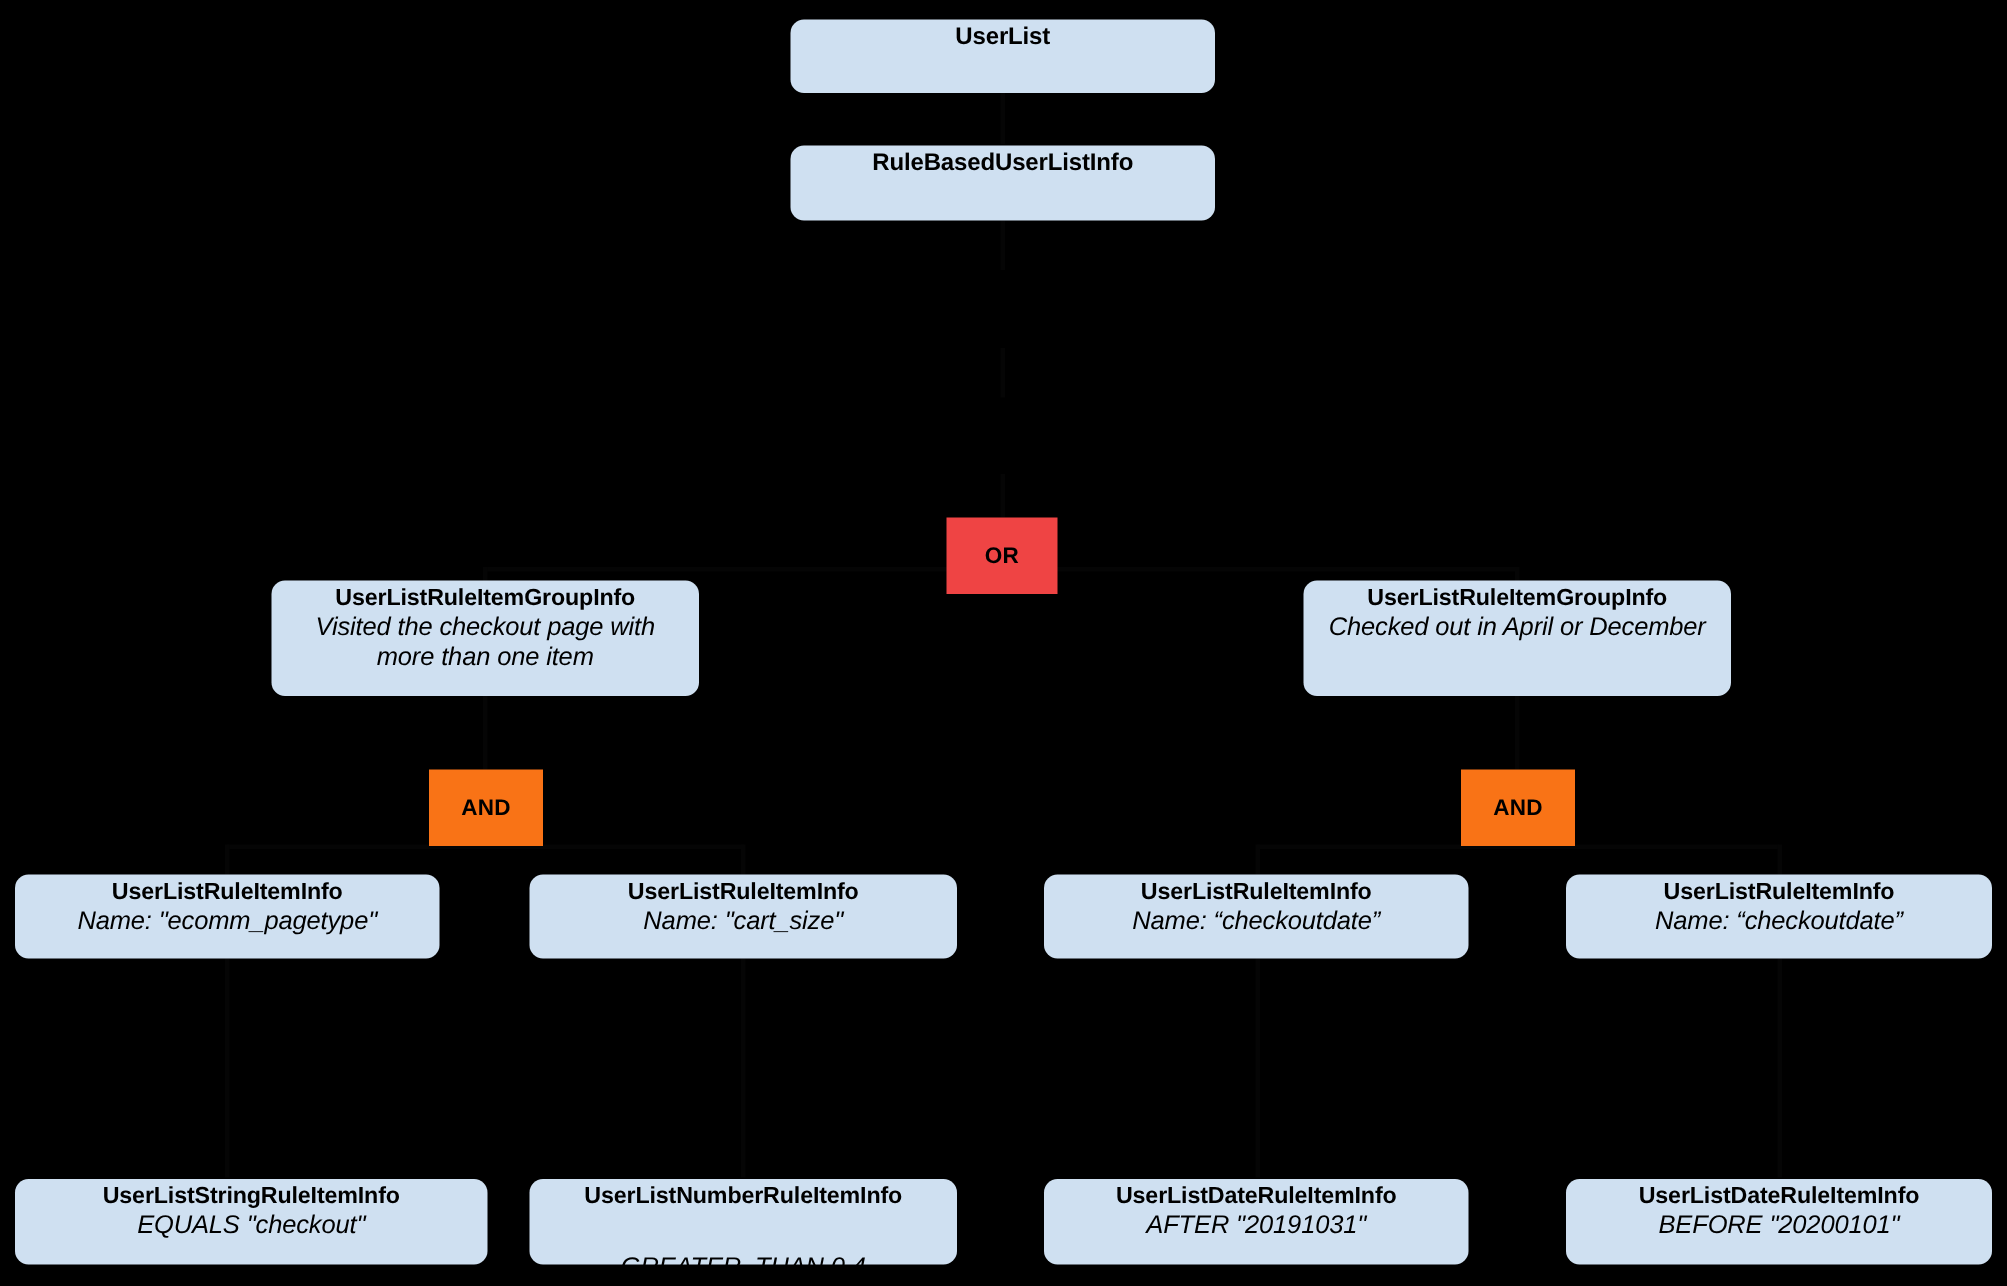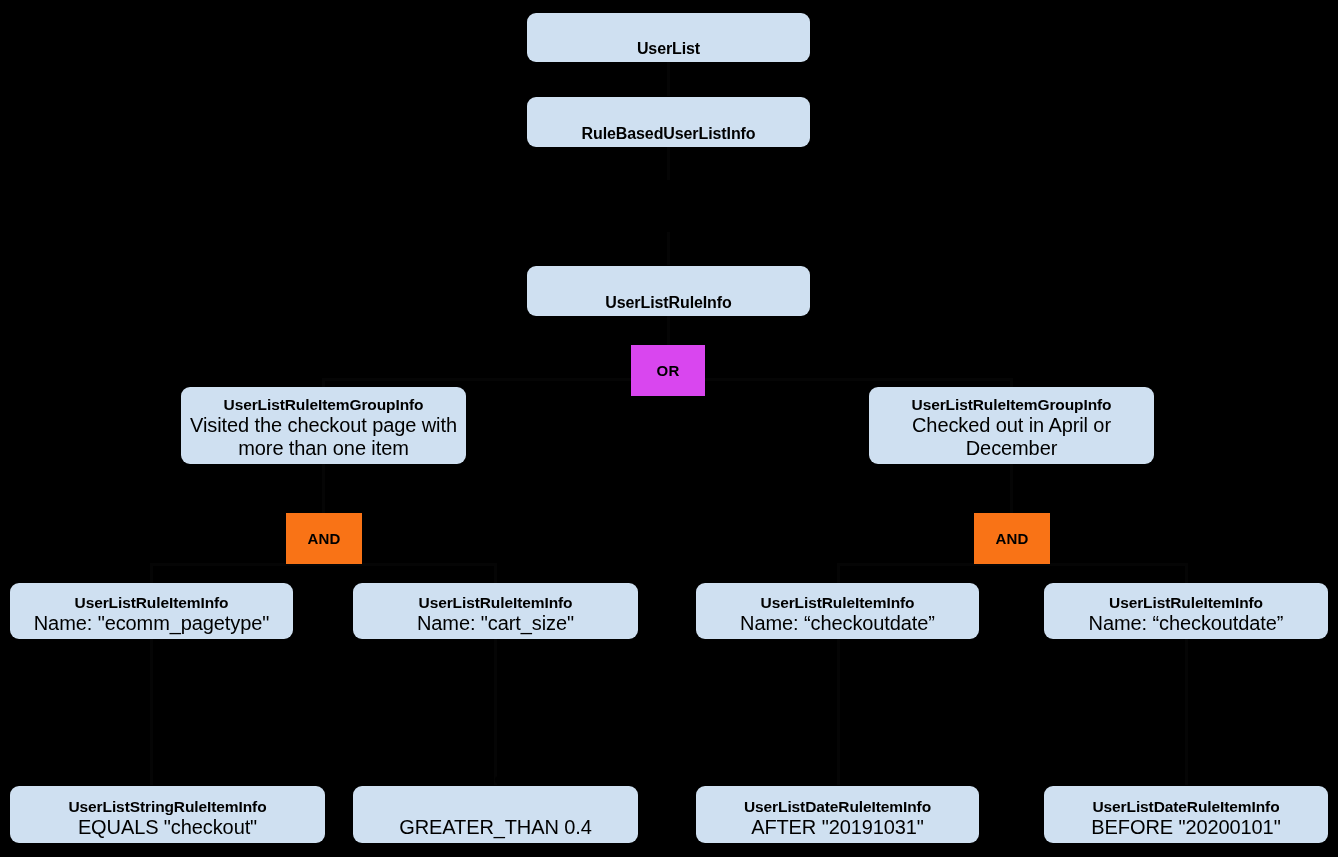--- a/index.html
+++ b/index.html
@@ -24,51 +24,52 @@
 
   
   .node {
     position: absolute;
     box-sizing: border-box;
     background: #cfe0f1;
     border-radius: 9px;
     display: flex;
     flex-direction: column;
     align-items: center;
-    justify-content: flex-end;
+    justify-content: flex-start;
     text-align: center;
     color: #000000;
     padding: 3px 8px;
     line-height: 1.18;
   }
   .node .title {
     font-weight: bold;
     font-size: 15.5px;
     letter-spacing: -0.1px;
     white-space: nowrap;
   }
   .node .sub {
-    font-size: 20px;
+    font-style: italic;
+    font-size: 17px;
     letter-spacing: -0.1px;
   }
   .node.single .title { font-size: 16px; }
 
   
   .op {
     position: absolute;
     box-sizing: border-box;
     display: flex;
     align-items: center;
     justify-content: center;
     font-size: 15px;
     font-weight: bold;
     color: #000000;
     letter-spacing: 0.2px;
   }
-  .op.or  { background: #d946ef; }
+  .op.or  { background: #ef4444; }
   .op.and { background: #f97316; }
 </style>
 </head>
 <body>
 
 <div id="canvas">
 
   <div class="edge" style="left:667px; top:62px;  width:3px; height:34px;"></div>
   <div class="edge" style="left:667px; top:147px; width:3px; height:33px;"></div>
   <div class="edge" style="left:667px; top:232px; width:3px; height:33px;"></div>
@@ -91,23 +92,20 @@
 
   <div class="node single" style="left:527px; top:13px; width:283px; height:49px;">
     <div class="title">UserList</div>
   </div>
 
   <div class="node single" style="left:527px; top:97px; width:283px; height:50px;">
     <div class="title">RuleBasedUserListInfo</div>
   </div>
 
 
-  <div class="node single" style="left:527px; top:266px; width:283px; height:50px;">
-    <div class="title">UserListRuleInfo</div>
-  </div>
 
   <div class="op or" style="left:631px; top:345px; width:74px; height:51px;">
     <span>OR</span>
   </div>
 
   <div class="node" style="left:181px; top:387px; width:285px; height:77px;">
     <div class="title">UserListRuleItemGroupInfo</div>
     <div class="sub">Visited the checkout page with more than one item</div>
   </div>
 

